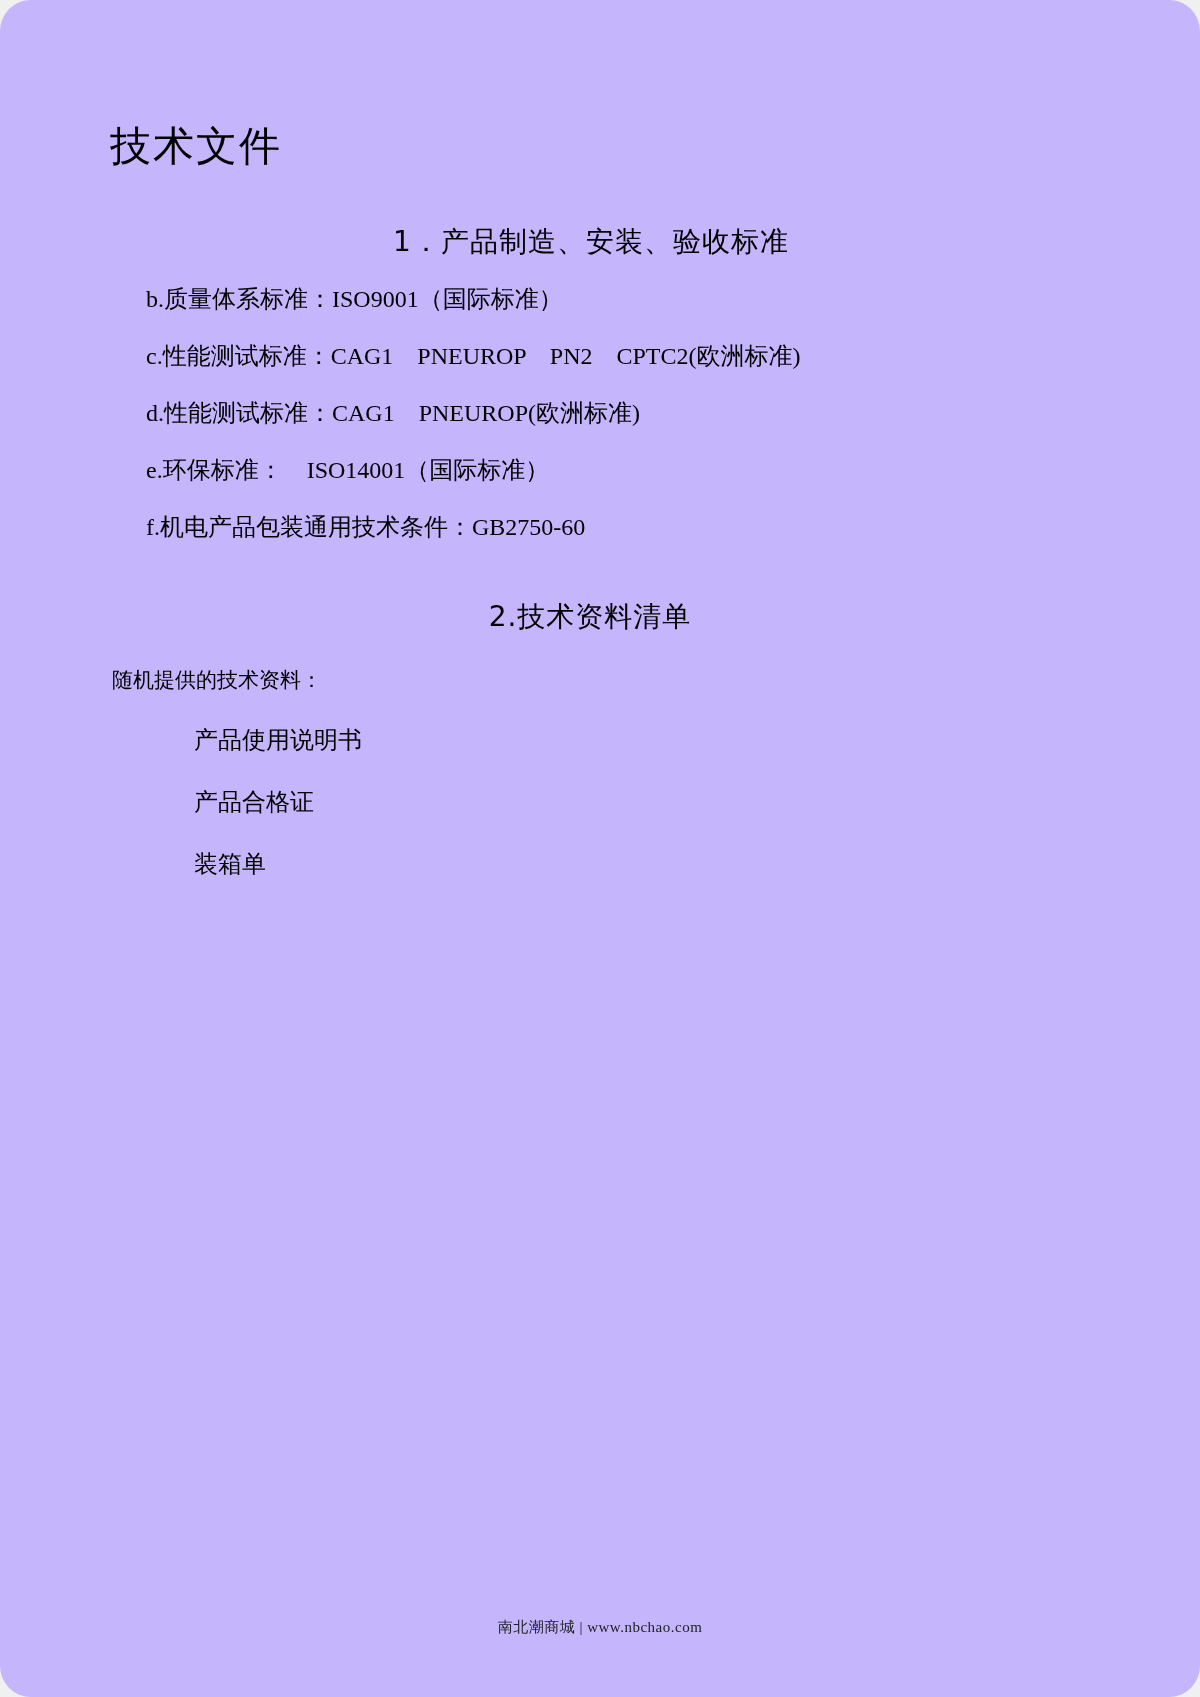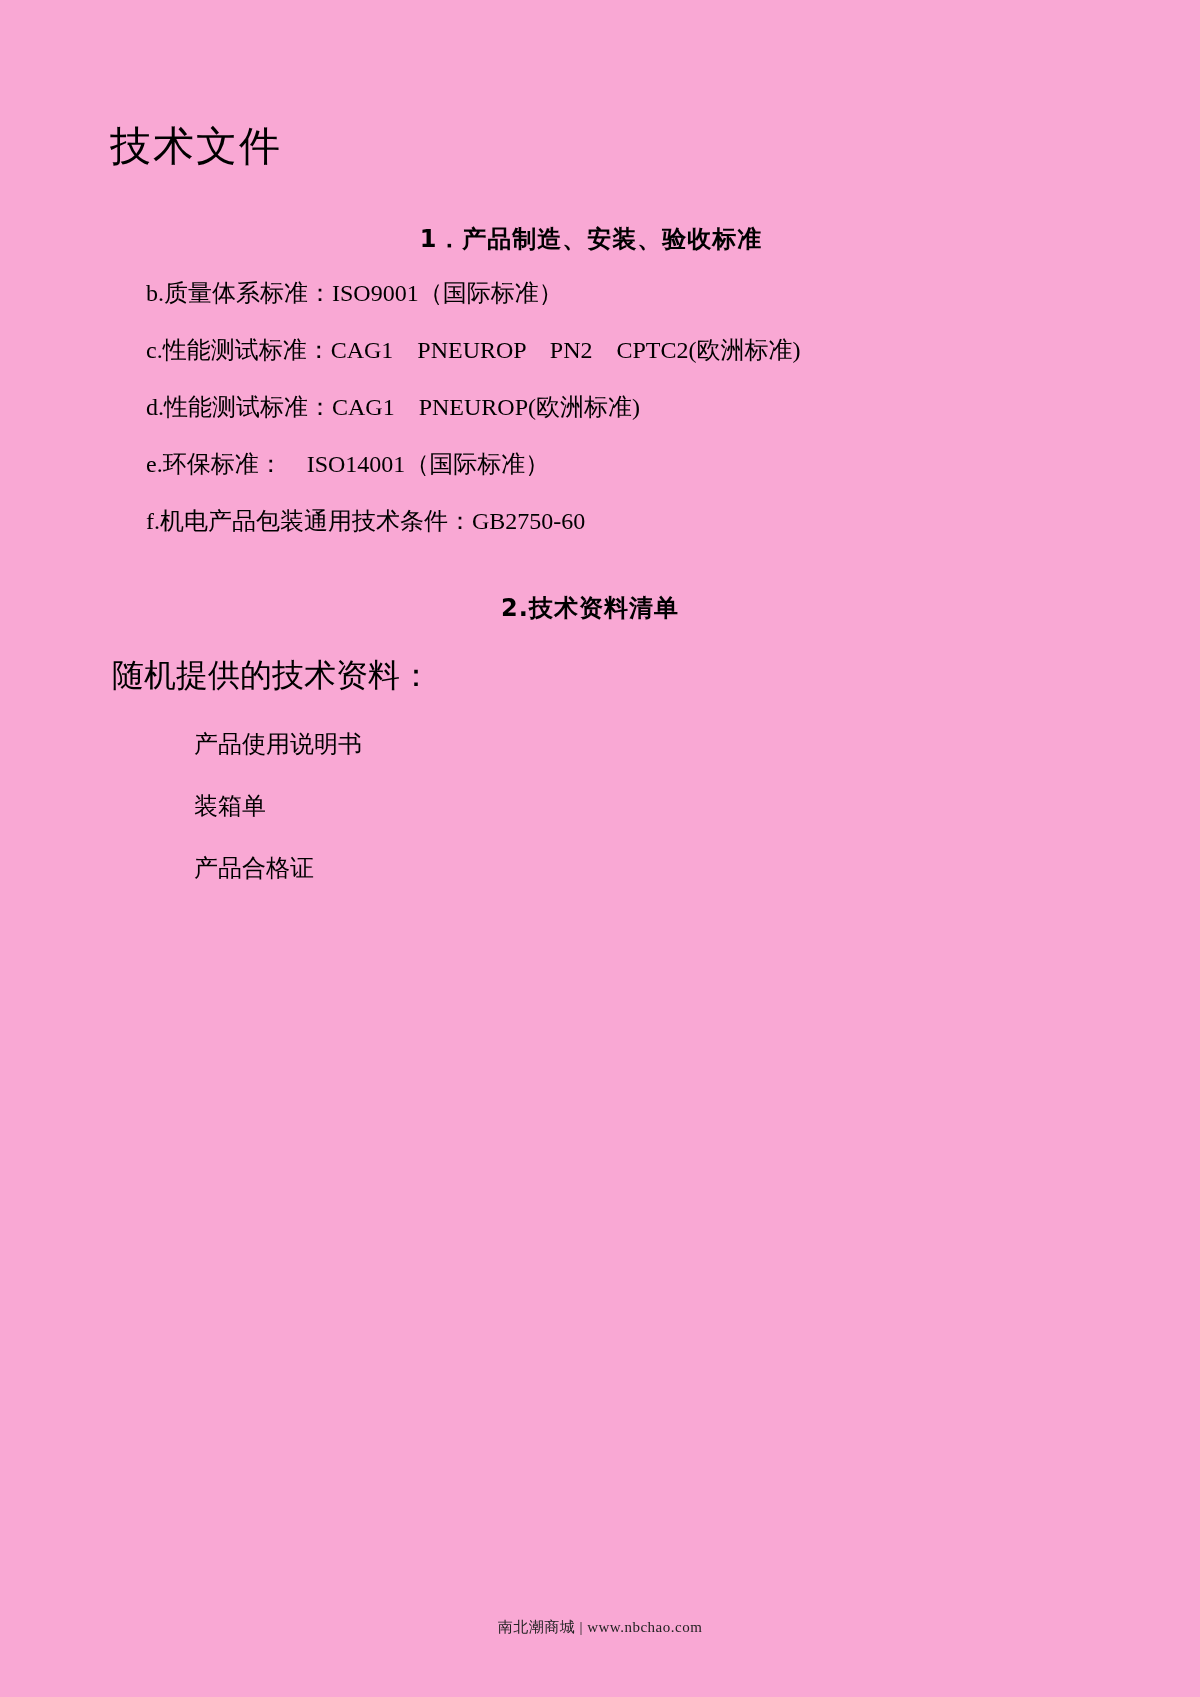--- a/index.html
+++ b/index.html
@@ -7,45 +7,46 @@
     padding: 0;
     background: #f0f0f0;
   }
   body {
     font-family: "Liberation Serif", serif;
   }
   .page {
     position: relative;
     width: 1200px;
     height: 1697px;
-    background: #f9a8d4;
+    background: #c4b5fd;
     margin: 0 auto;
     overflow: hidden;
+    border-radius: 31px;
   }
   .doc-body {
     position: absolute;
     left: 110px;
     top: 0;
     width: 980px;
     height: 1697px;
   }
   .doc-title {
     font-family: "DejaVu Sans", sans-serif;
     font-size: 41px;
     font-weight: 400;
     letter-spacing: 2px;
     color: #000;
     margin: 0;
     padding-top: 122px;
     line-height: 1.2;
   }
   .section-heading {
     font-family: "DejaVu Sans", sans-serif;
-    font-size: 24px;
-    font-weight: bold;
+    font-size: 28px;
+    font-weight: normal;
     text-align: center;
     color: #000;
     margin: 0;
     letter-spacing: 1px;
   }
   .heading-1 {
     padding-top: 52px;
     padding-right: 18px;
   }
   .heading-2 {
@@ -63,21 +64,21 @@
     font-family: "Liberation Serif", serif;
     font-size: 24px;
     color: #000;
     line-height: 1.0;
     padding-left: 36px;
     margin-bottom: 33px;
     white-space: pre;
   }
   .intro-line {
     font-family: "Liberation Serif", serif;
-    font-size: 32px;
+    font-size: 21px;
     color: #000;
     padding-top: 30px;
     padding-left: 2px;
     margin: 0;
   }
   .doc-list {
     list-style: none;
     margin: 0;
     padding: 0;
     padding-top: 30px;
@@ -118,20 +119,20 @@
       <li class="std-item">e.环保标准：　ISO14001（国际标准）</li>
       <li class="std-item">f.机电产品包装通用技术条件：GB2750-60</li>
     </ul>
 
     <h2 class="section-heading heading-2">2.技术资料清单</h2>
 
     <p class="intro-line">随机提供的技术资料：</p>
 
     <ul class="doc-list">
       <li class="doc-list-item">产品使用说明书</li>
+      <li class="doc-list-item">产品合格证</li>
       <li class="doc-list-item">装箱单</li>
-      <li class="doc-list-item">产品合格证</li>
     </ul>
 
   </div>
 
   <div class="footer">南北潮商城 | www.nbchao.com</div>
 </div>
 
 </body></html>

